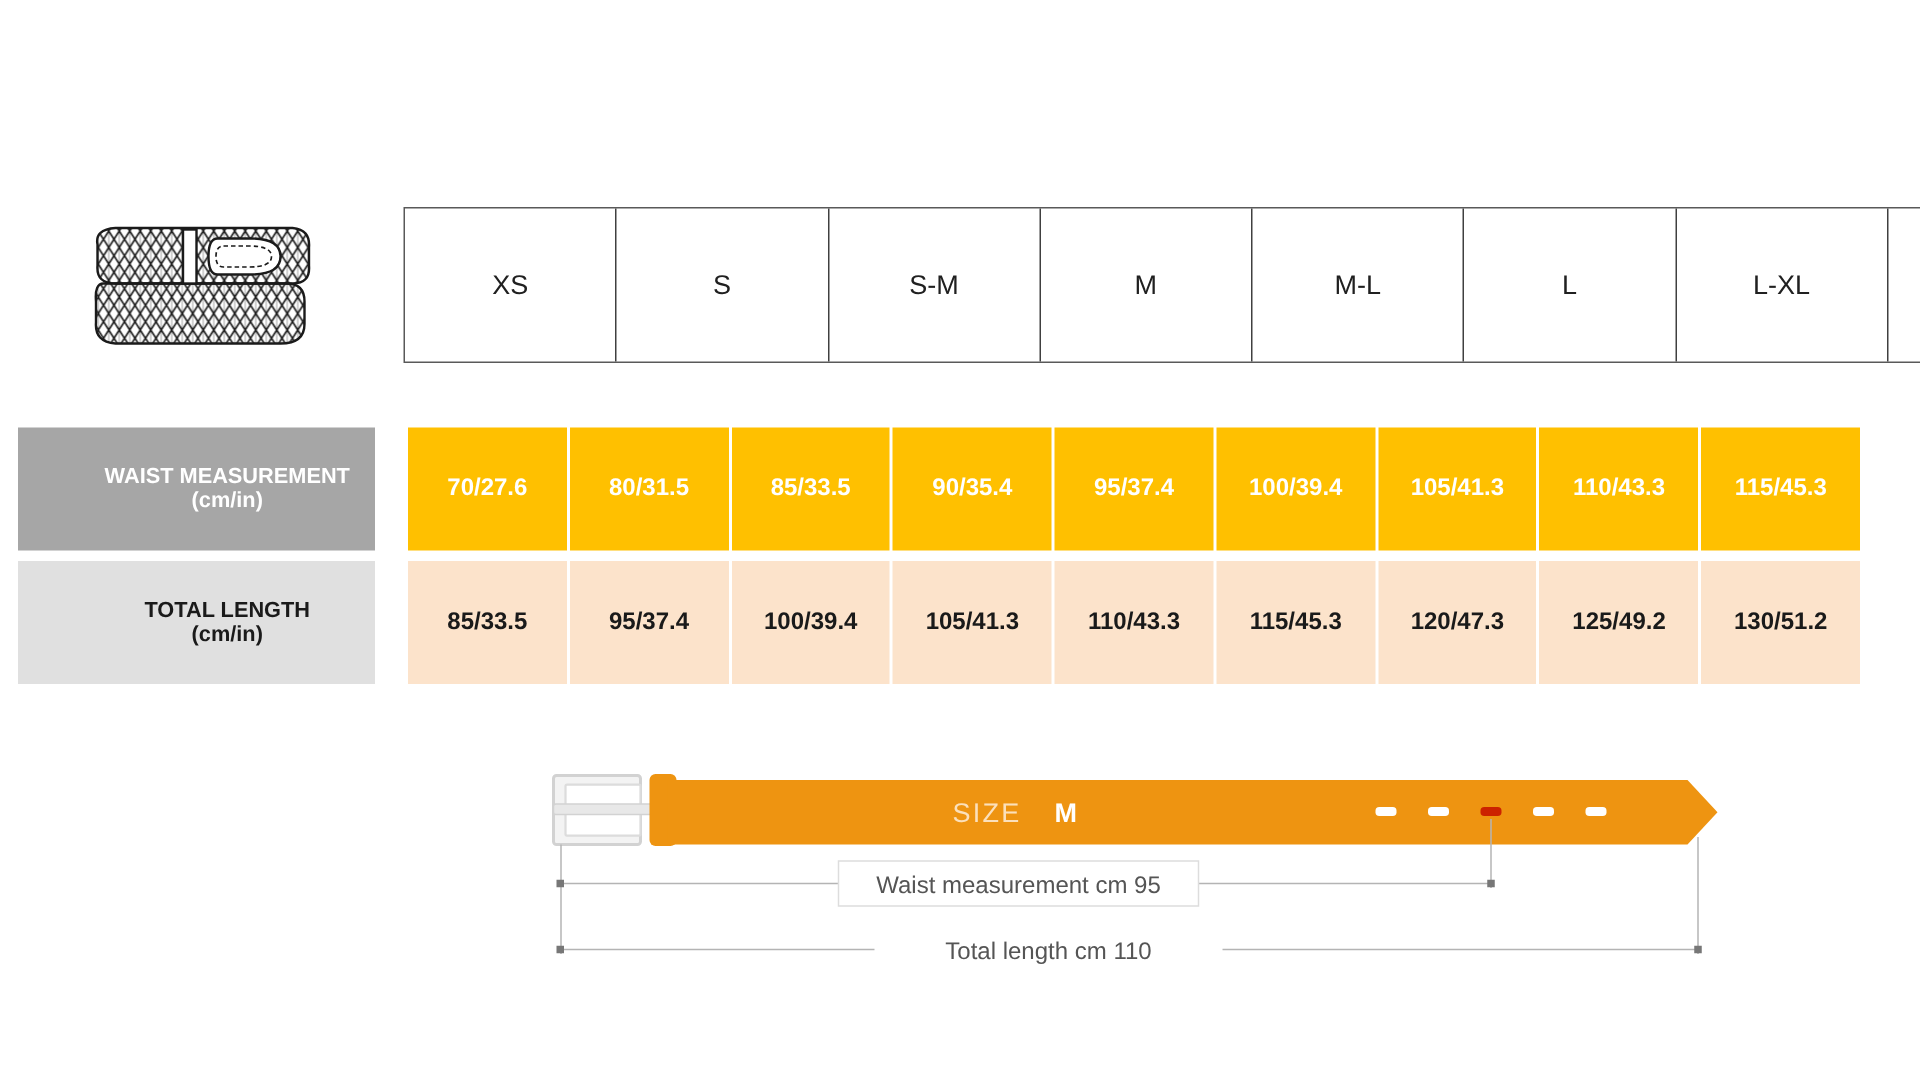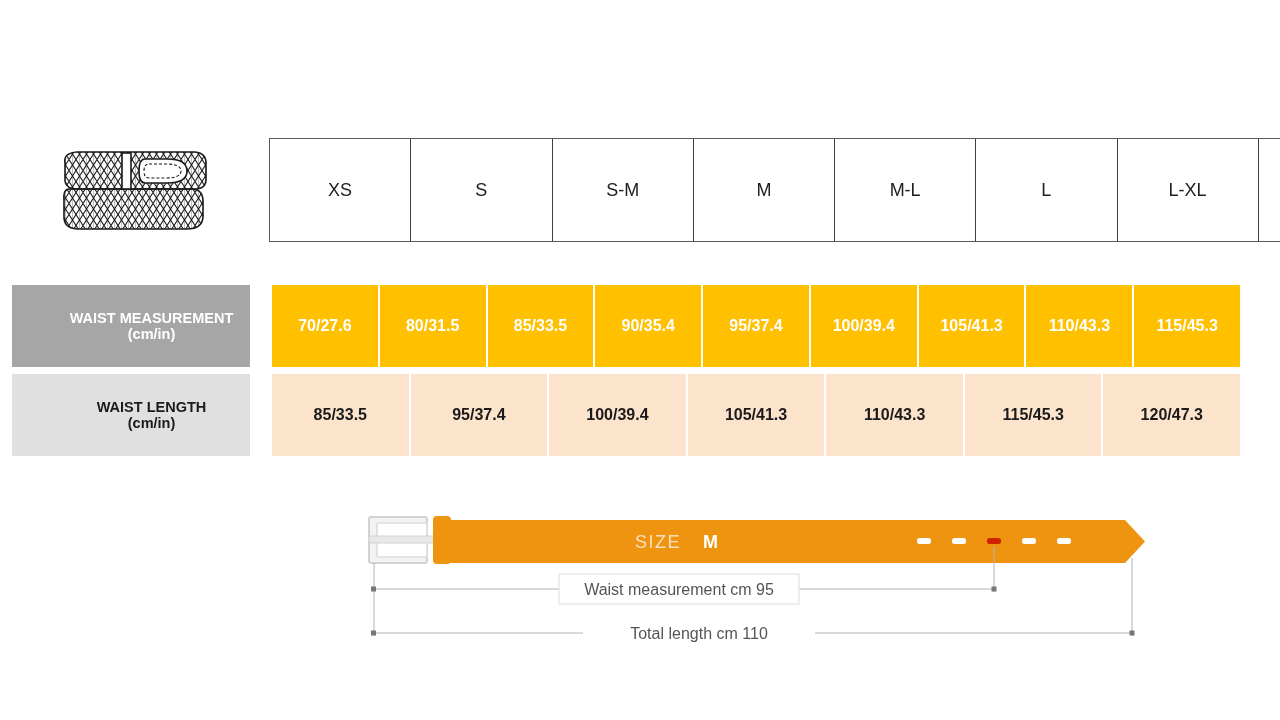--- a/index.html
+++ b/index.html
@@ -172,31 +172,33 @@
     <div class="dcell">95/37.4</div>
     <div class="dcell">100/39.4</div>
     <div class="dcell">105/41.3</div>
     <div class="dcell">110/43.3</div>
     <div class="dcell">115/45.3</div>
   </div>
 </div>
 
 <div class="measure-row" id="row-length">
   <div class="row-label">
-    <span>WAIST LENGTH</span>
+    <span>TOTAL LENGTH</span>
     <span class="unit">(cm/in)</span>
   </div>
   <div class="cells">
     <div class="dcell">85/33.5</div>
     <div class="dcell">95/37.4</div>
     <div class="dcell">100/39.4</div>
     <div class="dcell">105/41.3</div>
     <div class="dcell">110/43.3</div>
     <div class="dcell">115/45.3</div>
     <div class="dcell">120/47.3</div>
+    <div class="dcell">125/49.2</div>
+    <div class="dcell">130/51.2</div>
   </div>
 </div>
 
 <div id="belt-diagram">
   <svg viewBox="0 0 800 150" width="800" height="150">
 
     <g>
       <rect x="14" y="17" width="58" height="46" rx="2" fill="#f3f3f3" stroke="#d2d2d2" stroke-width="2"></rect>
       <rect x="22" y="23" width="50" height="34" rx="1" fill="#ffffff" stroke="#dcdcdc" stroke-width="1.5"></rect>
       <rect x="14" y="36" width="76" height="7" rx="1.5" fill="#e8e8e8" stroke="#d2d2d2" stroke-width="1"></rect>

